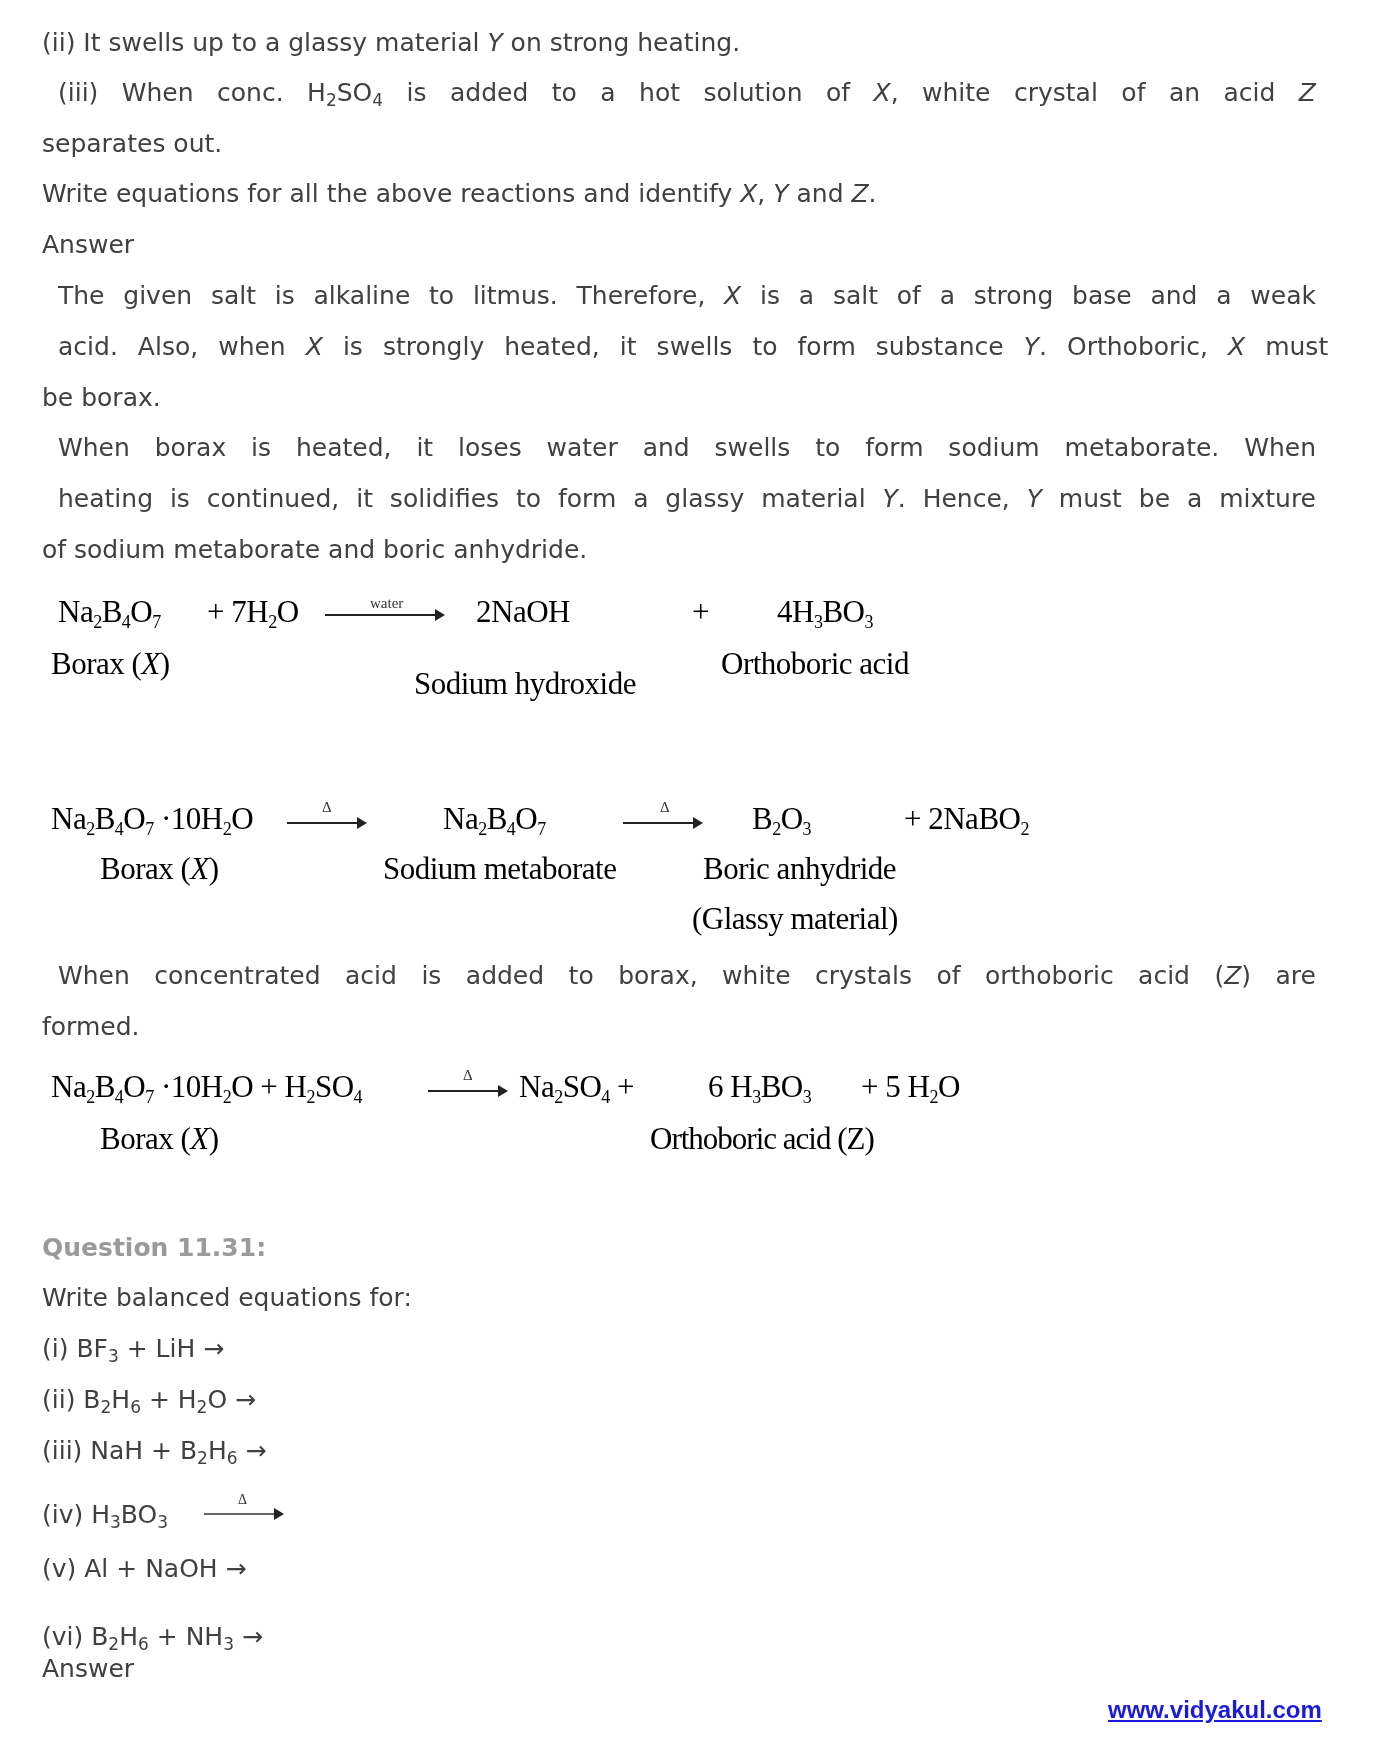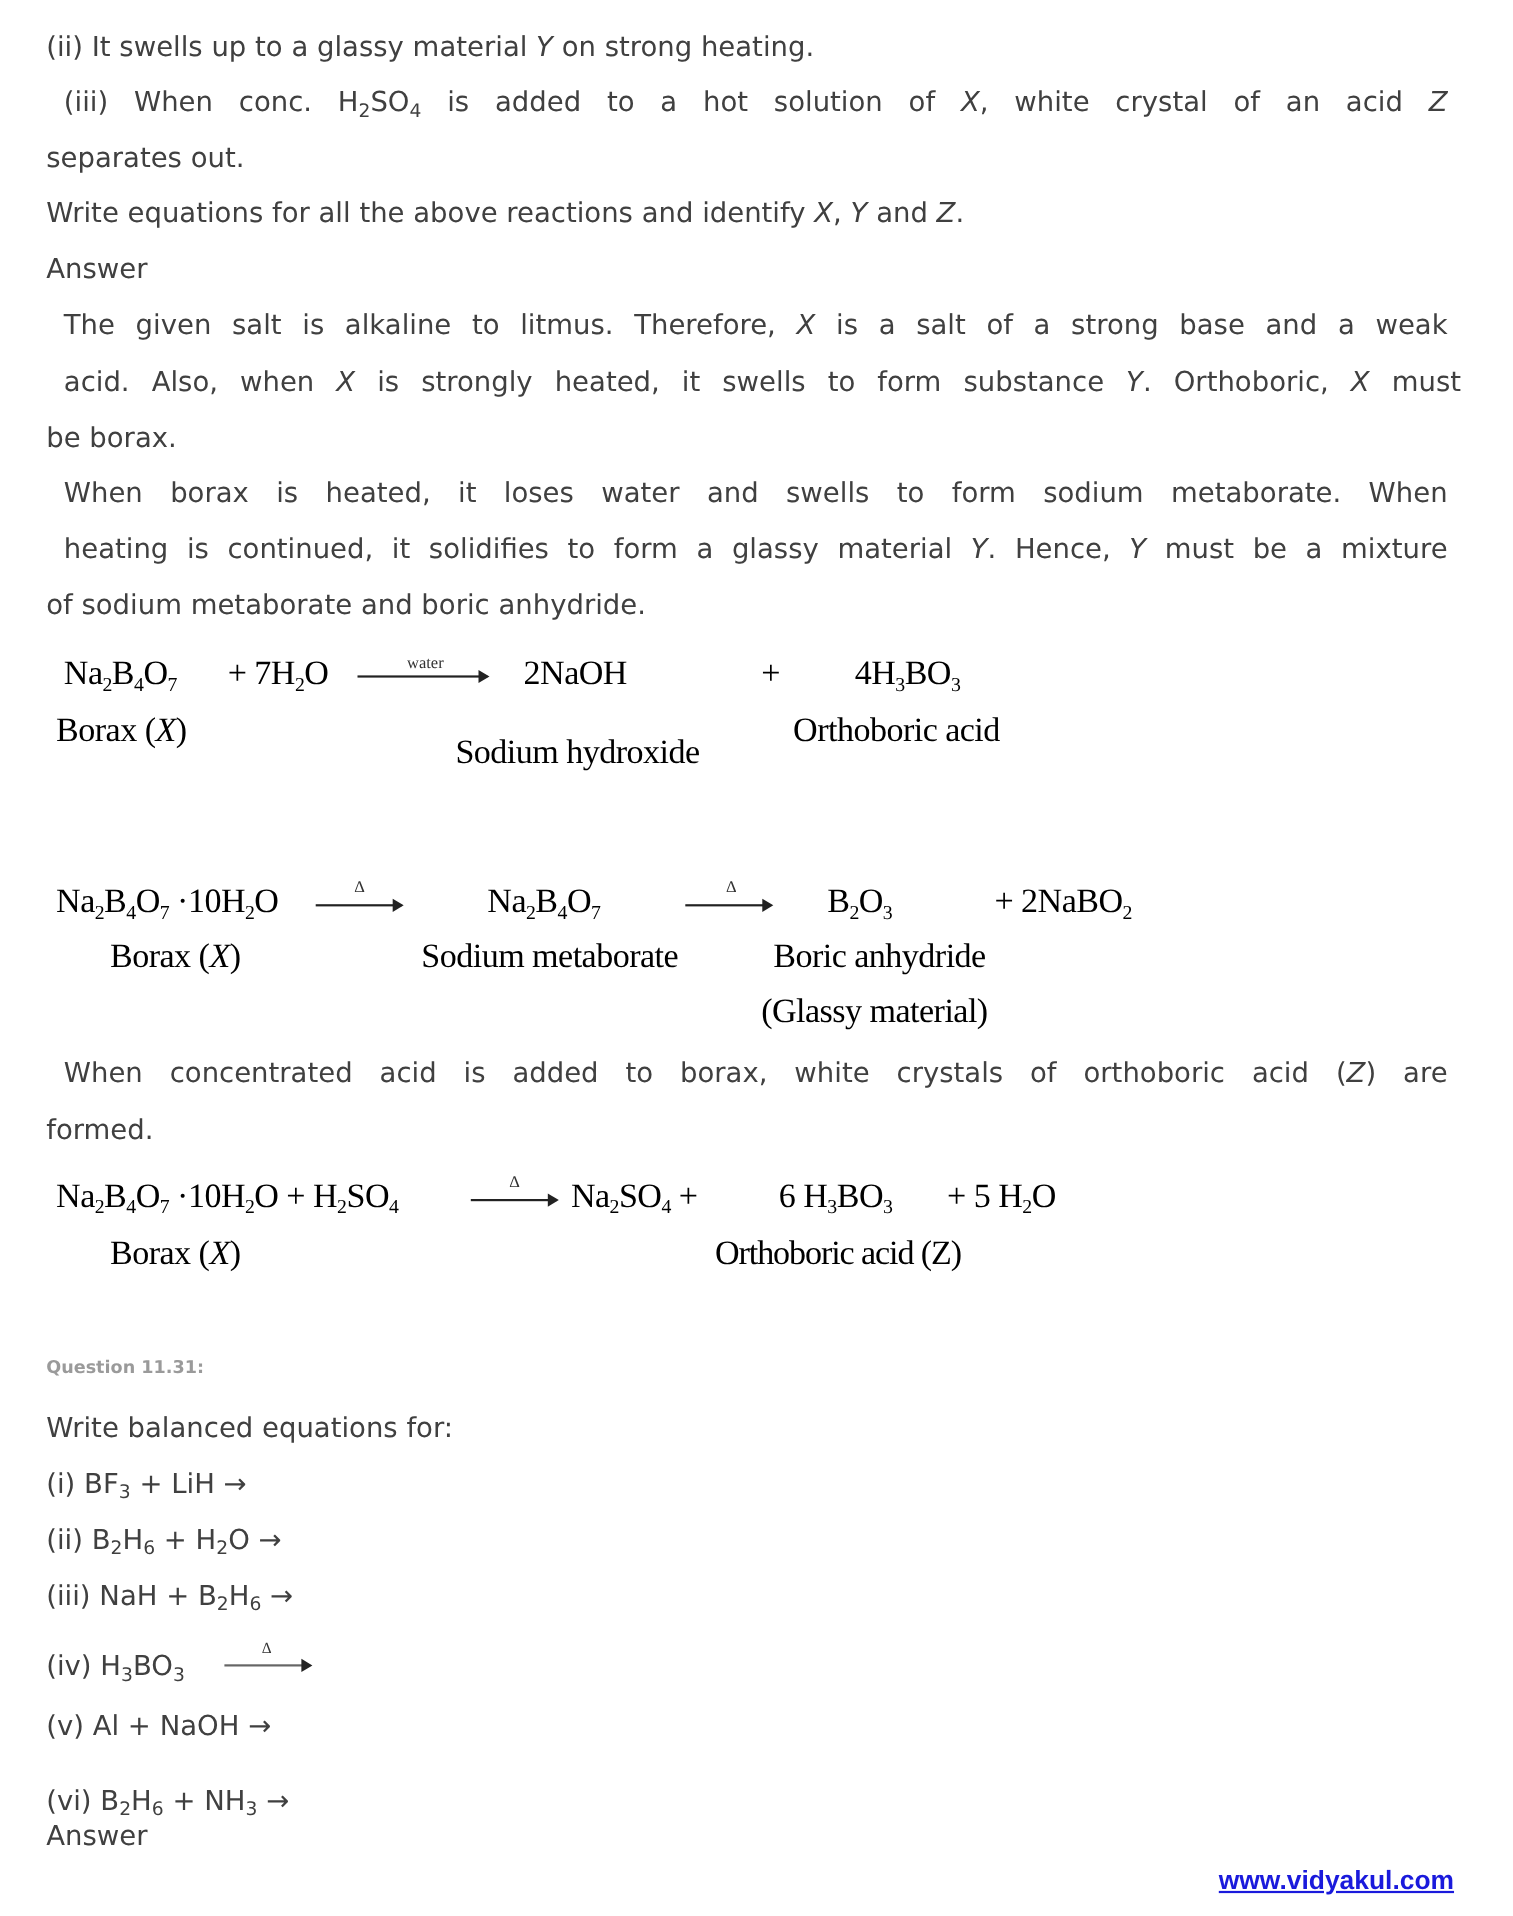--- a/index.html
+++ b/index.html
@@ -7,21 +7,21 @@
   .sans { font-family: "DejaVu Sans", sans-serif; color: #404040; font-size: 25px; }
   .line { position: absolute; left: 42px; white-space: nowrap; line-height: 1; }
   .just { position: absolute; left: 58px; width: 1258px; text-align: justify; text-align-last: justify; white-space: nowrap; line-height: 1; }
   .serif { font-family: "Liberation Serif", "DejaVu Serif", serif; color: #000; font-size: 31px; position: absolute; white-space: nowrap; line-height: 1; letter-spacing: -0.5px; }
   .serif sub { font-size: 18px; vertical-align: -6px; line-height: 0; }
   .sans sub { font-size: 17px; vertical-align: -5px; line-height: 0; }
   i.v { font-style: italic; }
   .arrow { position: absolute; height: 2px; background: #222; }
   .arrow::after { content: ""; position: absolute; right: -2px; top: -5px; border-left: 10px solid #222; border-top: 6px solid transparent; border-bottom: 6px solid transparent; }
   .arrow-label { position: absolute; font-family: "Liberation Serif", serif; font-size: 15px; color: #333; white-space: nowrap; line-height: 1; }
-  .heading { font-family: "DejaVu Sans", sans-serif; font-weight: bold; color: #9a9a9a; font-size: 16px; position: absolute; left: 42px; line-height: 1; }
+  .heading { font-family: "DejaVu Sans", sans-serif; font-weight: bold; color: #9a9a9a; font-size: 25px; position: absolute; left: 42px; line-height: 1; }
   .link { position: absolute; left: 1108px; top: 1698px; font-family: "Liberation Sans", sans-serif; font-weight: bold; font-size: 24px; color: #1a1adc; text-decoration: underline; white-space: nowrap; line-height: 1; }
   .ra { font-family: "DejaVu Sans", sans-serif; }
 </style>
 </head>
 <body>
 
 <div class="sans line" style="top:30px">
   <span>(ii) It swells up to a glassy material </span><i class="v">Y</i><span> on strong heating.</span>
 </div>
 

